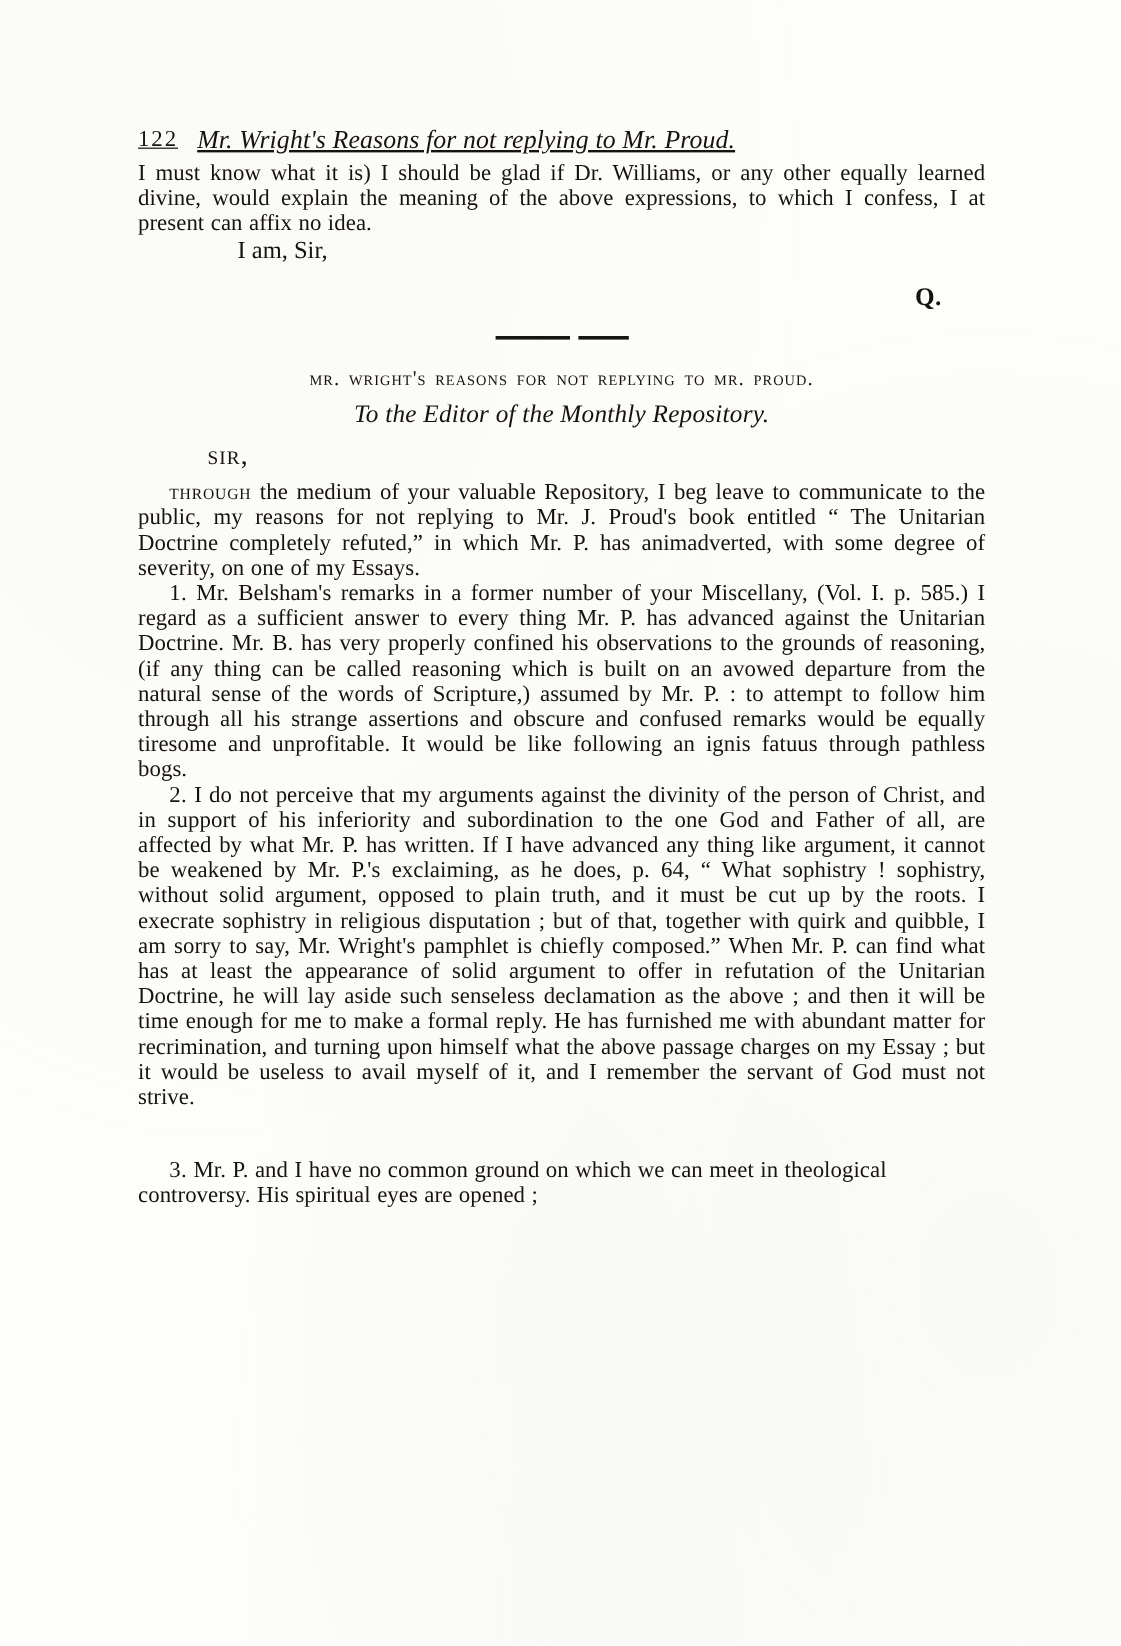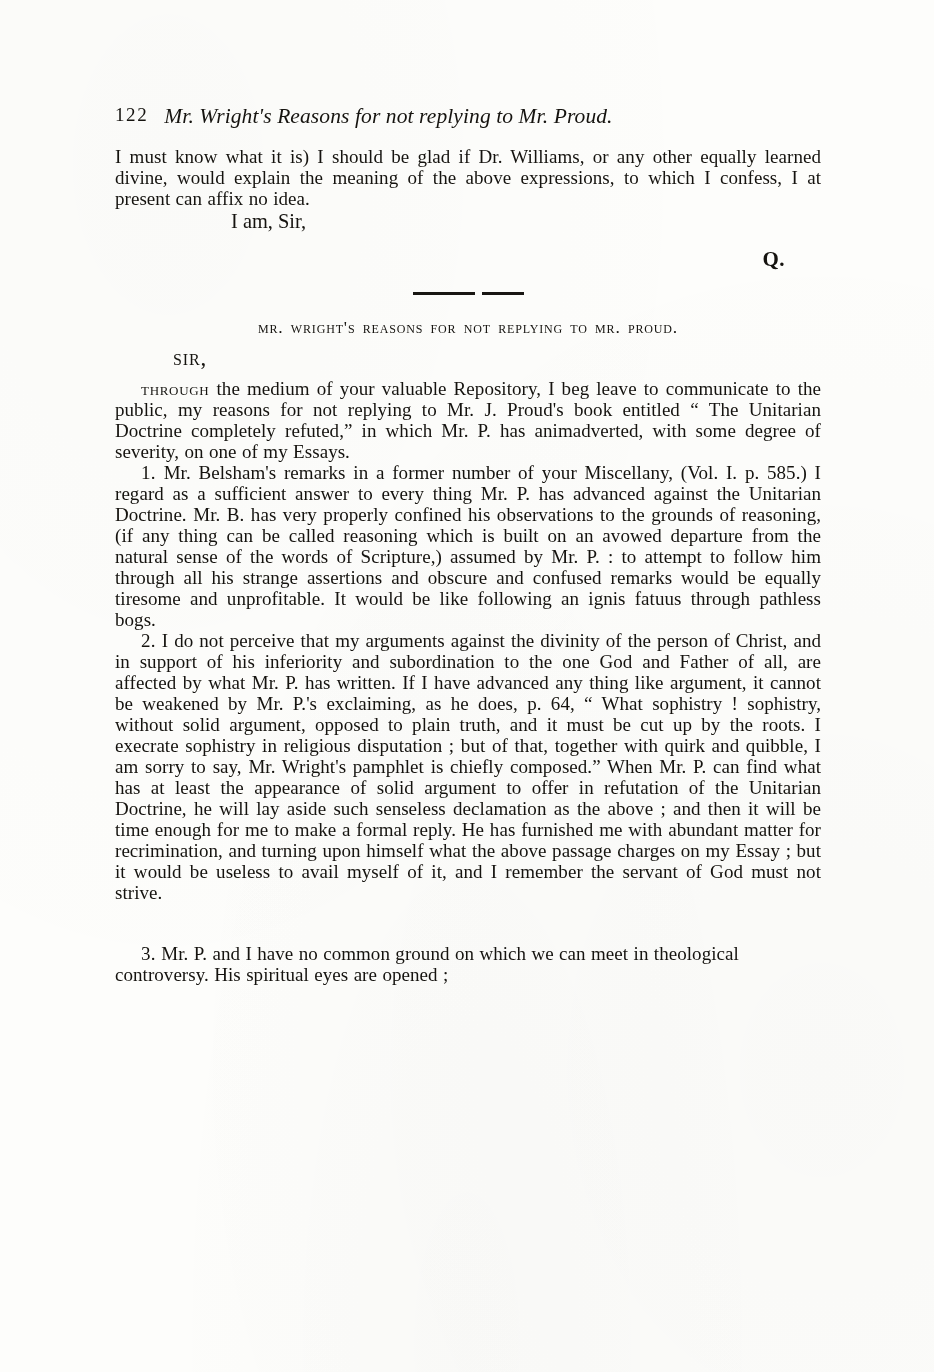--- a/index.html
+++ b/index.html
@@ -33,26 +33,27 @@
   .textblock {
     position: absolute;
     left: 115px;
     top: 104px;
     width: 706px;
   }
 
   
   .runhead {
     display: flex;
-    align-items: flex-start;
+    align-items: center;
     font-style: italic;
     font-size: 21.5px;
     letter-spacing: 0.1px;
-    margin-bottom: 17px;
+    margin-bottom: 5px;
     white-space: nowrap;
+    text-decoration: underline;
   }
   .runhead .folio {
     font-style: normal;
     font-size: 19px;
     letter-spacing: 1.6px;
     margin-right: 16px;
   }
   .runhead .rh-title {
     font-style: italic;
   }
@@ -70,21 +71,21 @@
   .body-par.indent { text-indent: 26px; }
   .no-just { text-align: left; margin-top: 40px; }
 
   .closing-row {
     display: flex;
     justify-content: flex-start;
     font-size: 20.4px;
     line-height: 24.2px;
   }
   .closing-row .right {
-    margin-left: 116px;
+    margin-left: 83px;
     text-align: right;
   }
   .signature {
     text-align: right;
     font-weight: bold;
     font-size: 21px;
     letter-spacing: 0.5px;
     margin-top: 14px;
     padding-right: 36px;
   }
@@ -165,20 +166,21 @@
 
     <div class="divider">
       <span class="seg a"></span>
       <span class="seg b"></span>
     </div>
 
     <div class="section-head">
       <span class="sc">MR. WRIGHT'S REASONS FOR NOT REPLYING TO MR. PROUD.</span>
     </div>
 
+    <div class="editor-line">To the Editor of the Monthly Repository.</div>
 
     <div class="salutation">Sir,</div>
 
     <p class="body-par indent">
       <span class="opener">Through</span><span> the medium of your valuable Repository, I beg leave to communicate to the public, my reasons for not replying to Mr. J. Proud's book entitled “ The Unitarian Doctrine completely refuted,” in which Mr. P. has animadverted, with some degree of severity, on one of my Essays.</span>
     </p>
 
     <p class="body-par indent">
       <span class="num">1.</span><span> Mr. Belsham's remarks in a former number of your Miscellany, (Vol. I. p. 585.) I regard as a sufficient answer to every thing Mr. P. has advanced against the Unitarian Doctrine. Mr. B. has very properly confined his observations to the grounds of reasoning, (if any thing can be called reasoning which is built on an avowed departure from the natural sense of the words of Scripture,) assumed by Mr. P. : to attempt to follow him through all his strange assertions and obscure and confused remarks would be equally tiresome and unprofitable. It would be like following an </span><span class="it">ignis fatuus</span><span> through pathless bogs.</span>
     </p>

